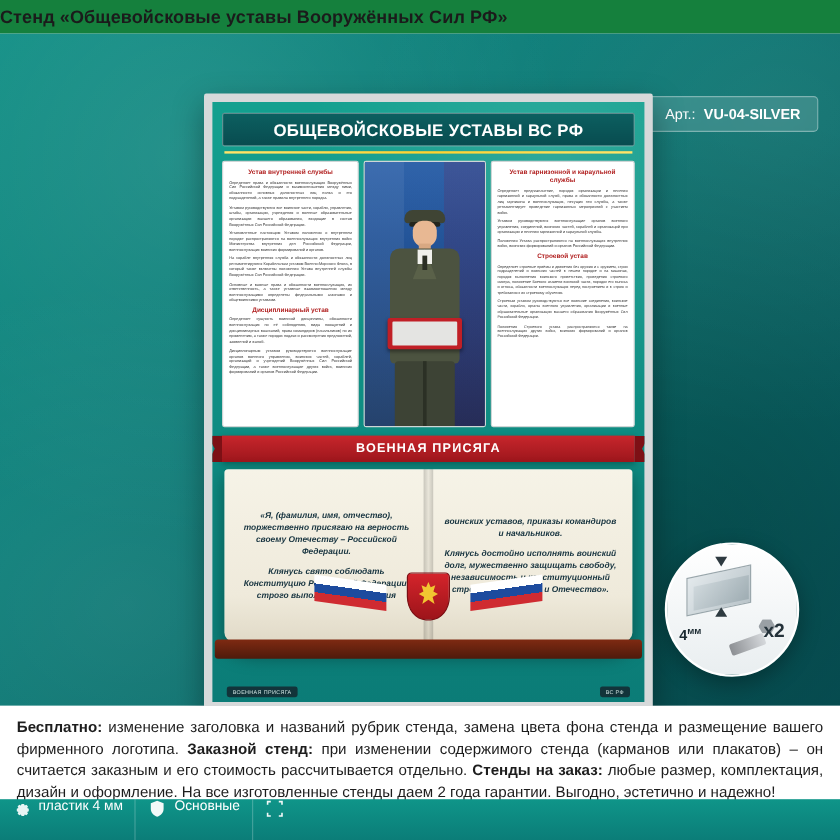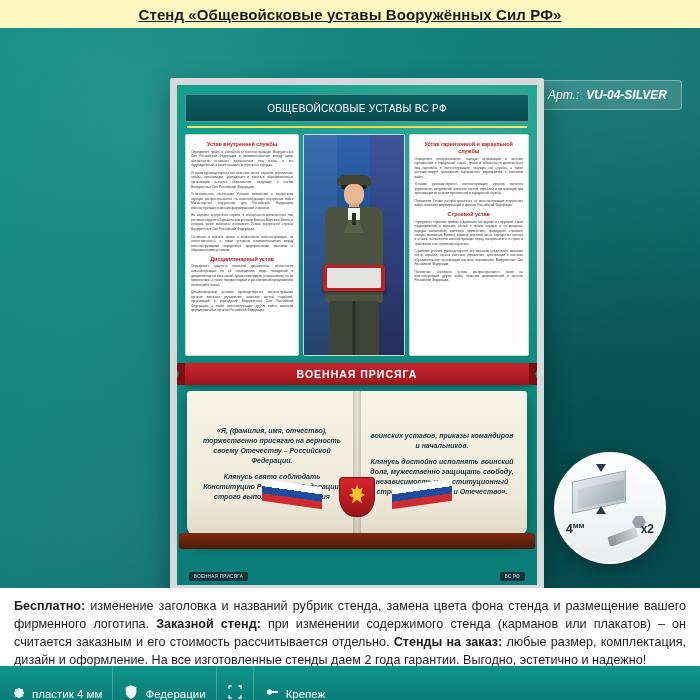--- a/index.html
+++ b/index.html
@@ -5,21 +5,21 @@
   html,body{margin:0;padding:0;}
   body{
     width:700px;height:700px;overflow:hidden;
     font-family:"Liberation Sans",sans-serif;
     background:#ffffff;color:#1a1a1a;
   }
   .page{position:relative;width:700px;height:700px;}
 
   
   .topbar{
-    height:28px;background:#fef9c3;display:flex;align-items:center;justify-content:center;text-decoration:underline;
+    height:28px;background:#15803d;display:flex;align-items:center;
   }
   .topbar .title{font-size:15px;font-weight:bold;color:#1b1b1b;letter-spacing:.1px;}
 
   
   .hero{
     position:relative;height:560px;
     background:
       radial-gradient(circle at 22% 18%, rgba(255,255,255,.10), rgba(255,255,255,0) 45%),
       radial-gradient(circle at 80% 80%, rgba(0,0,0,.25), rgba(0,0,0,0) 55%),
       linear-gradient(135deg,#0f8e84 0%,#0b7d78 35%,#0a6e6c 60%,#07575c 100%);
@@ -33,21 +33,20 @@
     pointer-events:none;
   }
   
   .art-badge{
     position:absolute;right:18px;top:52px;
     background:rgba(255,255,255,.14);
     border:1px solid rgba(255,255,255,.35);
     border-radius:4px;padding:7px 14px;
     color:#ffffff;font-size:12px;display:flex;gap:7px;align-items:center;
     backdrop-filter:blur(1px);
-    font-style:italic;
   }
   .art-badge .code{font-weight:bold;color:#ffffff;}
 
   
   .stand{
     position:absolute;left:170px;top:50px;width:360px;height:500px;
     background:#d6d9da;
     padding:7px;
     box-shadow:0 10px 26px rgba(0,0,0,.35);
     border-radius:2px;
@@ -63,21 +62,21 @@
   }
   
   .poster-title{
     position:relative;z-index:2;margin:9px 8px 0 8px;height:26px;
     background:linear-gradient(180deg,#0c5f60,#084c50);
     border:1px solid rgba(255,255,255,.35);
     display:flex;align-items:center;justify-content:center;
     border-radius:2px;
   }
   .poster-title span{
-    color:#ffffff;font-size:10px;font-weight:normal;letter-spacing:.3px;
+    color:#ffffff;font-size:14px;font-weight:bold;letter-spacing:.3px;
   }
   .title-rule{
     position:relative;z-index:2;margin:4px 10px 0 10px;height:2px;
     background:linear-gradient(90deg,#ffe46a,#ffd22e,#ffe46a);
   }
 
   
   .panels{
     position:relative;z-index:2;margin:6px 8px 0 8px;
     display:flex;gap:4px;height:222px;
@@ -232,37 +231,37 @@
   .mount .m-label sup{font-size:8px;}
   .mount .m-screw{
     position:absolute;right:26px;bottom:20px;width:30px;height:10px;
     background:linear-gradient(90deg,#8c8f93,#d6d9dc);border-radius:2px;transform:rotate(-20deg);
   }
   .mount .m-nut{
     position:absolute;right:18px;bottom:34px;width:14px;height:12px;background:#9aa0a5;
     clip-path:polygon(25% 0,75% 0,100% 50%,75% 100%,25% 100%,0 50%);
   }
   .mount .m-x2{
-    position:absolute;right:10px;bottom:26px;font-size:12px;font-weight:bold;color:#24323a;
+    position:absolute;right:10px;bottom:26px;font-size:16px;font-weight:bold;color:#24323a;
   }
 
   
   .desc{
     padding:10px 14px 0 14px;font-size:12.6px;line-height:1.42;color:#1d1d1d;
     text-align:justify;
   }
   .desc b{font-weight:bold;margin-top:27px;}
 
   
   .botbar{
     position:absolute;left:0;bottom:0;width:700px;height:34px;
     background:linear-gradient(180deg,#0f9589,#0b7d78);
     display:flex;align-items:center;color:#ffffff;font-size:11.5px;
   }
-  .bi{display:flex;align-items:flex-end;gap:6px;padding:0 10px;height:34px;}
+  .bi{display:flex;align-items:flex-start;gap:6px;padding:0 10px;height:34px;}
   .bi + .bi{border-left:1px solid rgba(255,255,255,.22);}
   .ico{width:16px;height:16px;display:inline-block;opacity:.95;}
   .ico svg{display:block;}
 </style>
 </head>
 <body>
 
 <div class="page">
 
   <div class="topbar">
@@ -383,33 +382,24 @@
           </svg>
       </span>
       <span>пластик 4 мм</span>
     </div>
     <div class="bi">
       <span class="ico">
         <svg viewBox="0 0 24 24" width="16" height="16" fill="#ffffff">
             <path d="M12 2l8 3v7c0 5-3.5 8.5-8 10-4.5-1.5-8-5-8-10V5l8-3z"></path>
           </svg>
       </span>
-      <span>Федерации</span>
+      <span>Основные</span>
     </div>
     <div class="bi">
       <span class="ico">
         <svg viewBox="0 0 24 24" width="16" height="16" fill="none" stroke="#ffffff" stroke-width="2">
             <path d="M3 7V3h4M21 7V3h-4M3 17v4h4M21 17v4h-4"></path>
           </svg>
       </span>
     </div>
-    <div class="bi">
-      <span class="ico">
-        <svg viewBox="0 0 24 24" width="16" height="16" fill="#ffffff">
-            <circle cx="8" cy="12" r="4"></circle>
-            <rect x="11" y="10.5" width="10" height="3"></rect>
-          </svg>
-      </span>
-      <span>Крепеж</span>
-    </div>
   </div>
 
 </div>
 
 </body></html>

